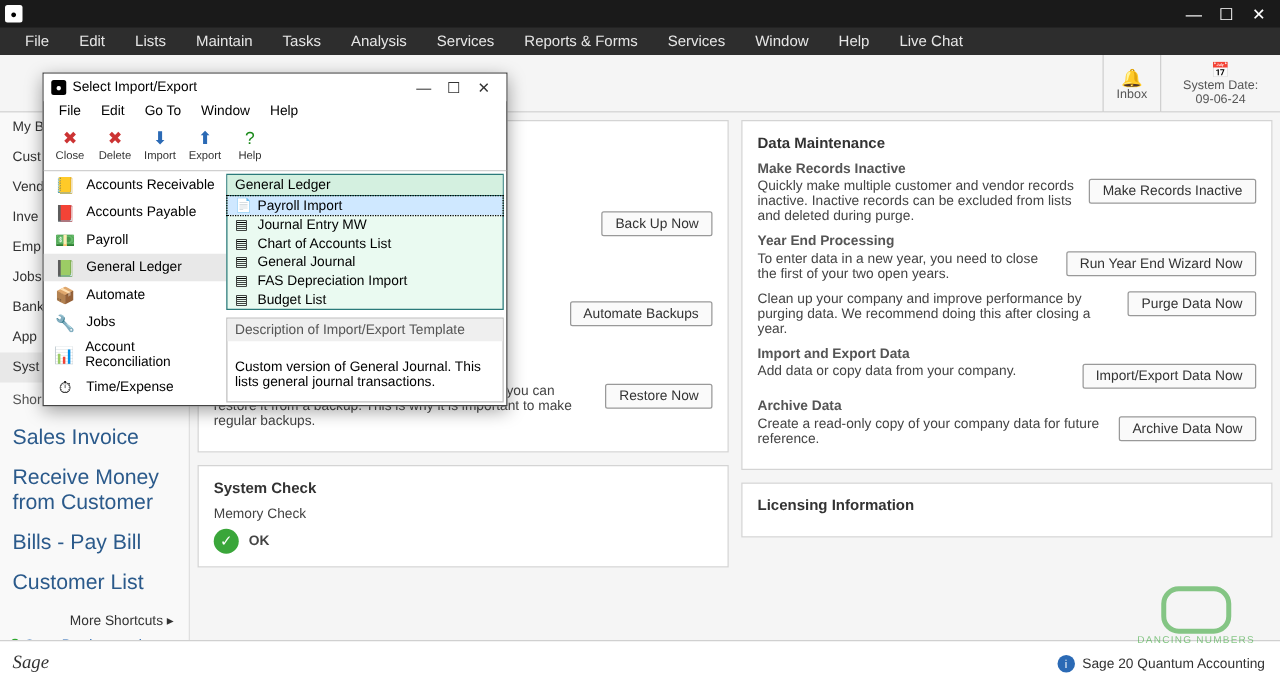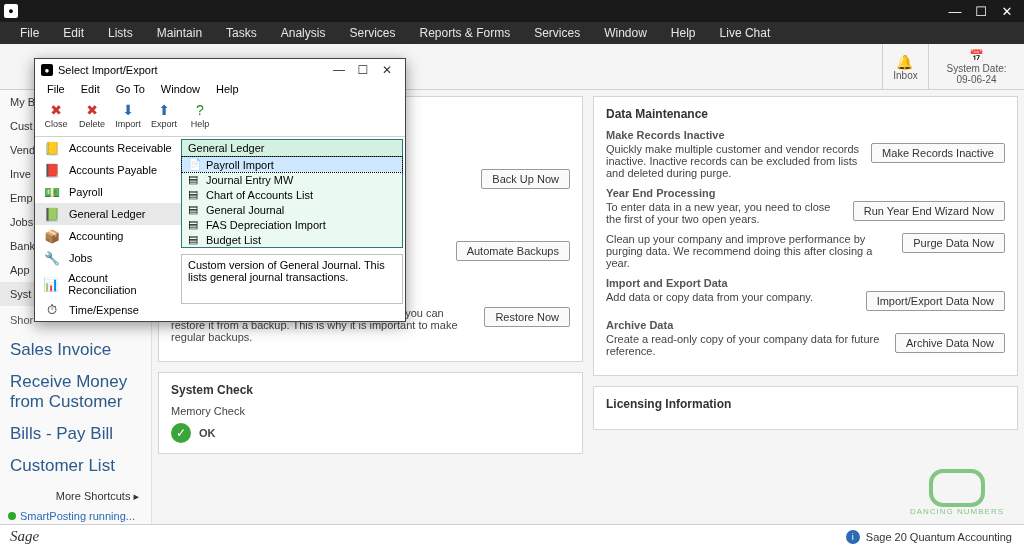--- a/index.html
+++ b/index.html
@@ -42,21 +42,21 @@
 .panel { background: #fff; border: 1px solid #d4d4d4; padding: 10px 12px; font-size: 11px; color: #444; }
 .panel .phdr { font-weight: bold; color: #333; margin-bottom: 8px; font-size: 12px; }
 .panel .row { display:flex; align-items:flex-start; gap:10px; margin-bottom:8px; }
 .panel .row .txt { flex: 1; }
 .panel .link { color:#2b6ab5; }
 .panel .sub { color:#555; margin:4px 0 2px; font-weight:bold; }
 .wbtn { border:1px solid #999; background:#fafafa; padding:3px 10px; font-size:11px; color:#333; cursor:pointer; border-radius:2px; white-space:nowrap; }
 .ok-check { width:20px;height:20px;border-radius:50%;background:#3aa63a;display:inline-flex;align-items:center;justify-content:center;color:#fff;font-size:12px;margin-right:8px; }
 
 
-.footer { position: absolute; bottom: 0; left: 0; right: 0; height: 24px; background: #fff; border-top:1px solid #d0d0d0; display:flex; align-items:center; font-size:11px;margin-top:11px; }
+.footer { position: absolute; bottom: 0; left: 0; right: 0; height: 36px; background: #fff; border-top:1px solid #d0d0d0; display:flex; align-items:center; font-size:11px;margin-top:11px; }
 .footer .sage { font-family: serif; font-size: 15px; color:#333; padding-left:10px; font-style:italic;}
 .footer .spacer { flex:1; }
 .footer .prod { padding-right:12px; color:#333; }
 .footer .infoicon { width:14px;height:14px;border-radius:50%;background:#2b6ab5;color:#fff;display:inline-flex;align-items:center;justify-content:center;font-size:9px;margin-right:6px; }
 
 
 .watermark { position:absolute; right:20px; bottom:32px; opacity:0.6; text-align:center; }
 .watermark .logo { width:56px;height:38px;border:4px solid #3aa63a;border-radius:14px;position:relative;margin:0 auto; }
 .watermark .txt { font-size:8px;color:#3aa63a;letter-spacing:1px; }
 
@@ -77,21 +77,21 @@
 .dialog .dcats .dcat.sel { background:#e8e8e8; }
 .dialog .dcats .dcat .ci { width:22px;height:16px;display:flex;align-items:center;justify-content:center;font-size:13px; }
 .dialog .dright { flex:1; padding:2px 2px 2px 0; }
 .dialog .dright .listbox { border:1px solid #2b7a7a; background:#eafaf1; }
 .dialog .dright .listbox .hdr { border-bottom:1px solid #2b7a7a; padding:2px 6px; font-size:11px; background:#d4f0e0;}
 .dialog .dright .listbox .rowitem { display:flex;align-items:center;gap:6px;padding:1px 6px;font-size:11px;cursor:pointer; }
 .dialog .dright .listbox .rowitem.sel { background:#cfe8ff; outline:1px dotted #000; }
 .dialog .dright .listbox .rowitem .ri { width:12px;font-size:11px; }
 .dialog .ddesc { margin-top:6px; border:1px solid #c0c0c0; font-size:11px; }
 .dialog .ddesc .dh { background:#efefef; padding:3px 6px; color:#555; }
-.dialog .ddesc .db { padding:4px 6px; height:48px; }
+.dialog .ddesc .db { padding:15px 6px; height:48px; }
 </style>
 </head>
 <body>
 
 <div class="window">
 
   <div class="titlebar">
     <div class="app-icon">●</div>
     <div class="spacer"></div>
     <div class="winbtn">—</div>
@@ -290,21 +290,21 @@
           <div class="dcat">
             <span class="ci">💵</span>
             <span>Payroll</span>
           </div>
           <div class="dcat sel">
             <span class="ci">📗</span>
             <span>General Ledger</span>
           </div>
           <div class="dcat">
             <span class="ci">📦</span>
-            <span>Accounting</span>
+            <span>Automate</span>
           </div>
           <div class="dcat">
             <span class="ci">🔧</span>
             <span>Jobs</span>
           </div>
           <div class="dcat">
             <span class="ci">📊</span>
             <span>Account Reconciliation</span>
           </div>
           <div class="dcat">
@@ -336,19 +336,20 @@
                 <span class="ri">▤</span>
                 <span>FAS Depreciation Import</span>
               </div>
               <div class="rowitem">
                 <span class="ri">▤</span>
                 <span>Budget List</span>
               </div>
             </div>
         </div>
         <div class="ddesc">
+          <div class="dh">Description of Import/Export Template</div>
           <div class="db">Custom version of General Journal.  This lists general journal transactions.</div>
         </div>
       </div>
     </div>
   </div>
 
 </div>
 
 </body></html>

